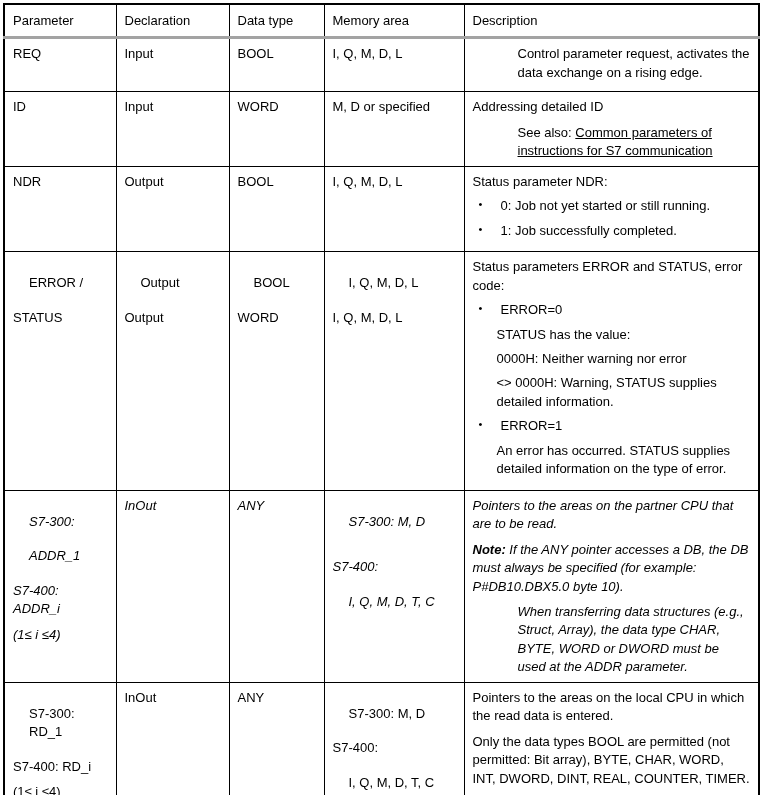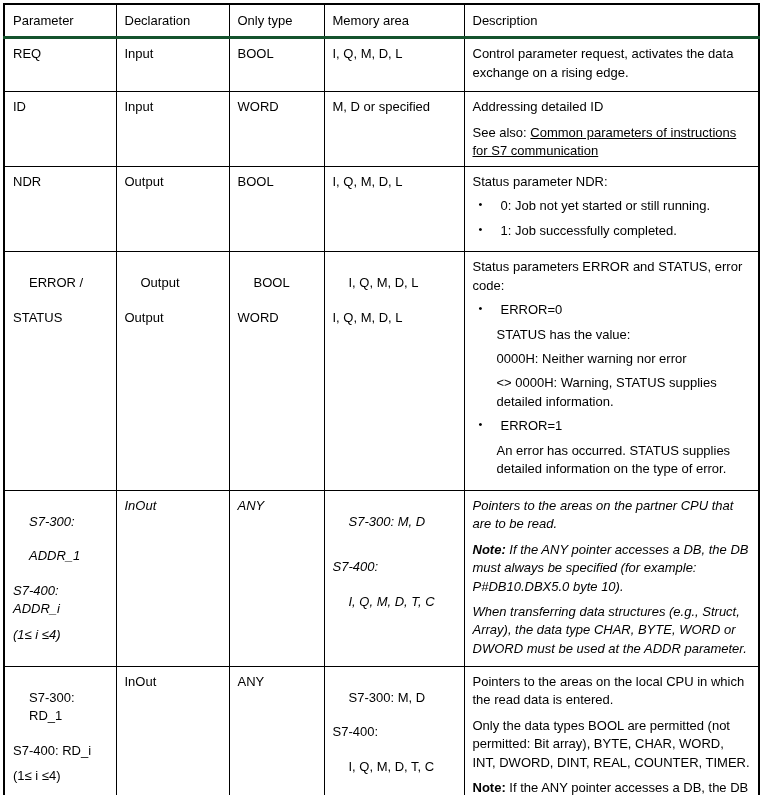--- a/index.html
+++ b/index.html
@@ -29,34 +29,34 @@
     text-align: left;
     padding: 6px 8px 5px 8px;
     font-size: 13px;
     line-height: 1.42;
     font-weight: normal;
     overflow: hidden;
     word-wrap: break-word;
   }
   table.param-table { border: 2px solid #000000; border-bottom: 3px solid #000000; }
   tr.header-row th {
-    border-bottom: 3px solid #14532d;
+    border-bottom: 3px solid #a3a3a3;
     padding-top: 7px;
     padding-bottom: 6px;
   }
   tr.header-row { height: 30px; }
   tr.row-req   { height: 54px; }
   tr.row-id    { height: 58px; }
   tr.row-ndr   { height: 74px; }
   tr.row-error { height: 212px; }
   tr.row-addr  { height: 176px; font-style: italic; }
   tr.row-rd    { height: 176px; }
 
   .p { margin: 0 0 6px 0; }
-  .p:last-child { margin-bottom: 0; }
+  .p:last-child { margin-bottom: 0; margin-left: 45px; }
   .tight { margin: 16px; }
   .gap-top { margin-top: 7px; }
   .big-gap-top { margin-top: 27px; }
 
   .bullet {
     display: flex;
     margin: 0 0 6px 0;
   }
   .bullet .dot {
     flex: none;
@@ -85,21 +85,21 @@
       <col style="width:113px">
       <col style="width:95px">
       <col style="width:140px">
       <col style="width:295px">
     </colgroup>
 
     <tbody>
         <tr class="header-row">
       <th>Parameter</th>
       <th>Declaration</th>
-      <th>Only type</th>
+      <th>Data type</th>
       <th>Memory area</th>
       <th>Description</th>
     </tr>
 
     <tr class="row-req">
       <td>REQ</td>
       <td>Input</td>
       <td>BOOL</td>
       <td>I, Q, M, D, L</td>
       <td>

